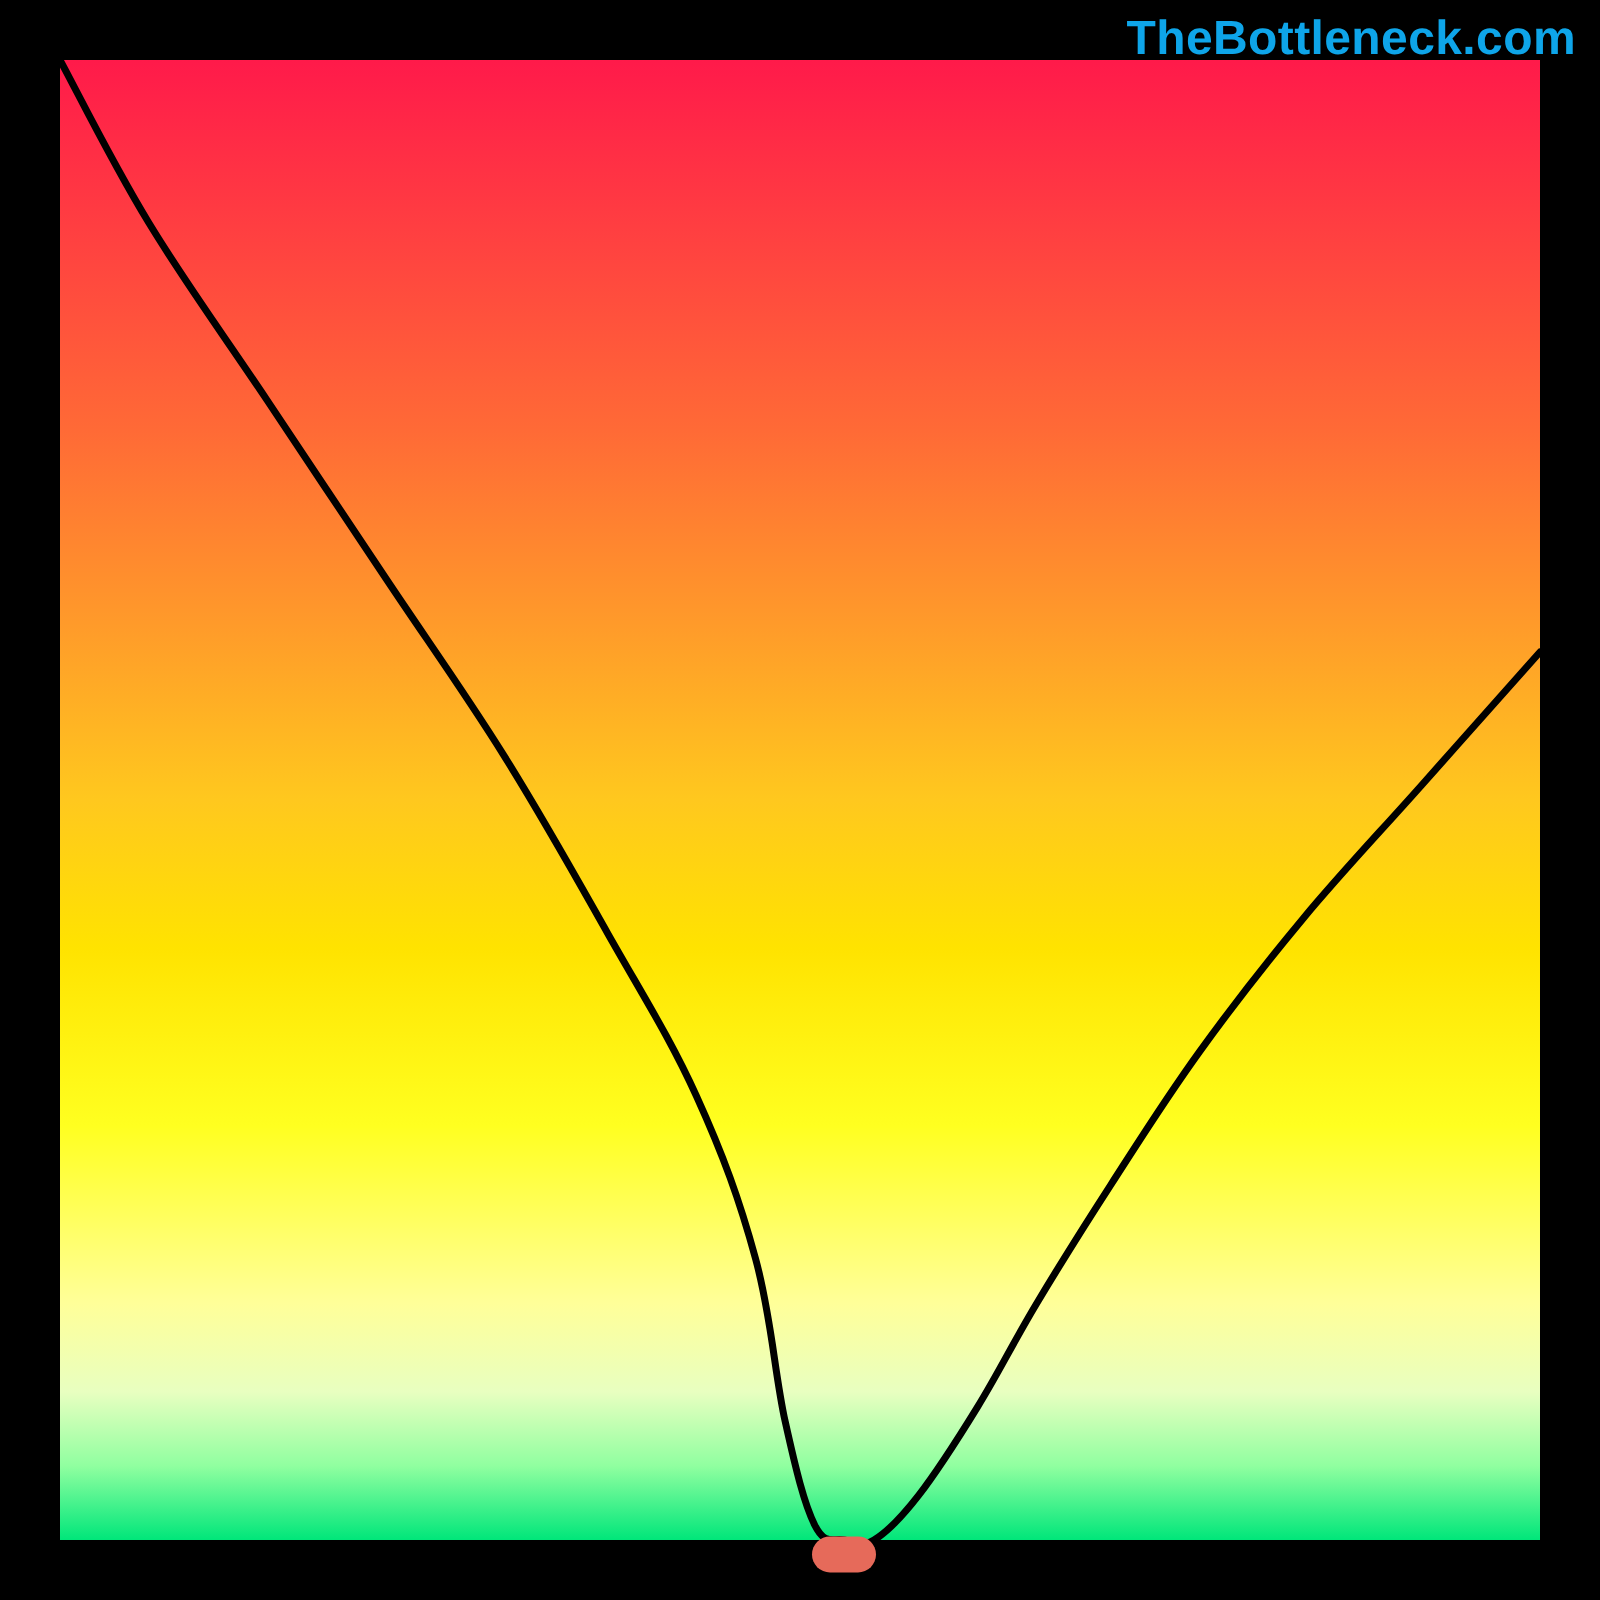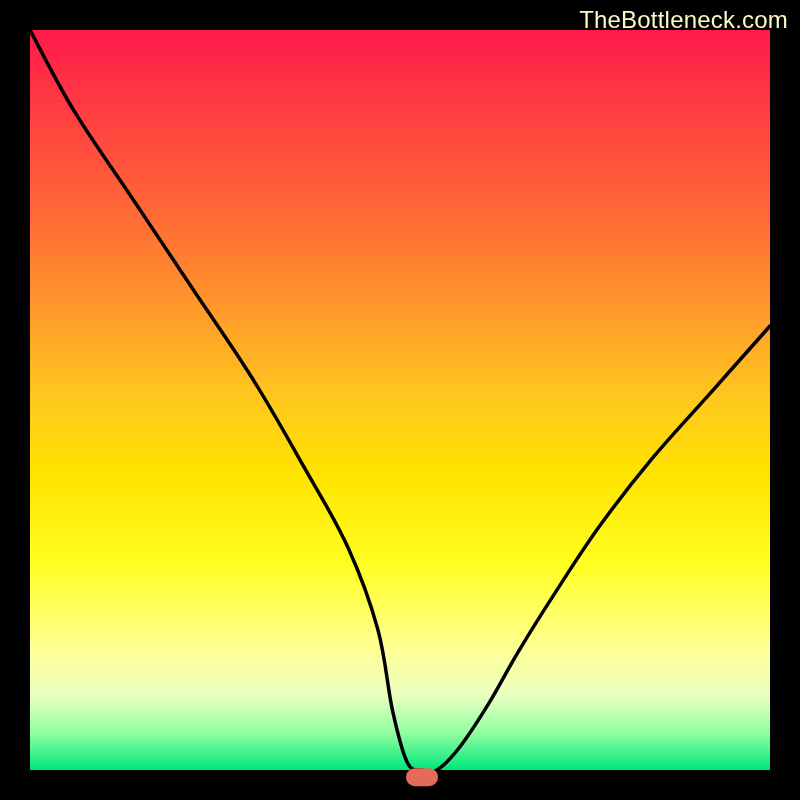--- a/index.html
+++ b/index.html
@@ -14,23 +14,23 @@
   .frame {
     position: relative;
     width: 800px;
     height: 800px;
     background: #000;
   }
   .watermark {
     position: absolute;
     top: 6px;
     right: 12px;
-    color: #fef9c3;
+    color: #0ea5e9;
     font-size: 24px;
-    font-weight: 400;
+    font-weight: 700;
     letter-spacing: 0.2px;
     z-index: 10;
   }
   .plot {
     position: absolute;
     left: 30px;
     top: 30px;
     width: 740px;
     height: 740px;
   }

